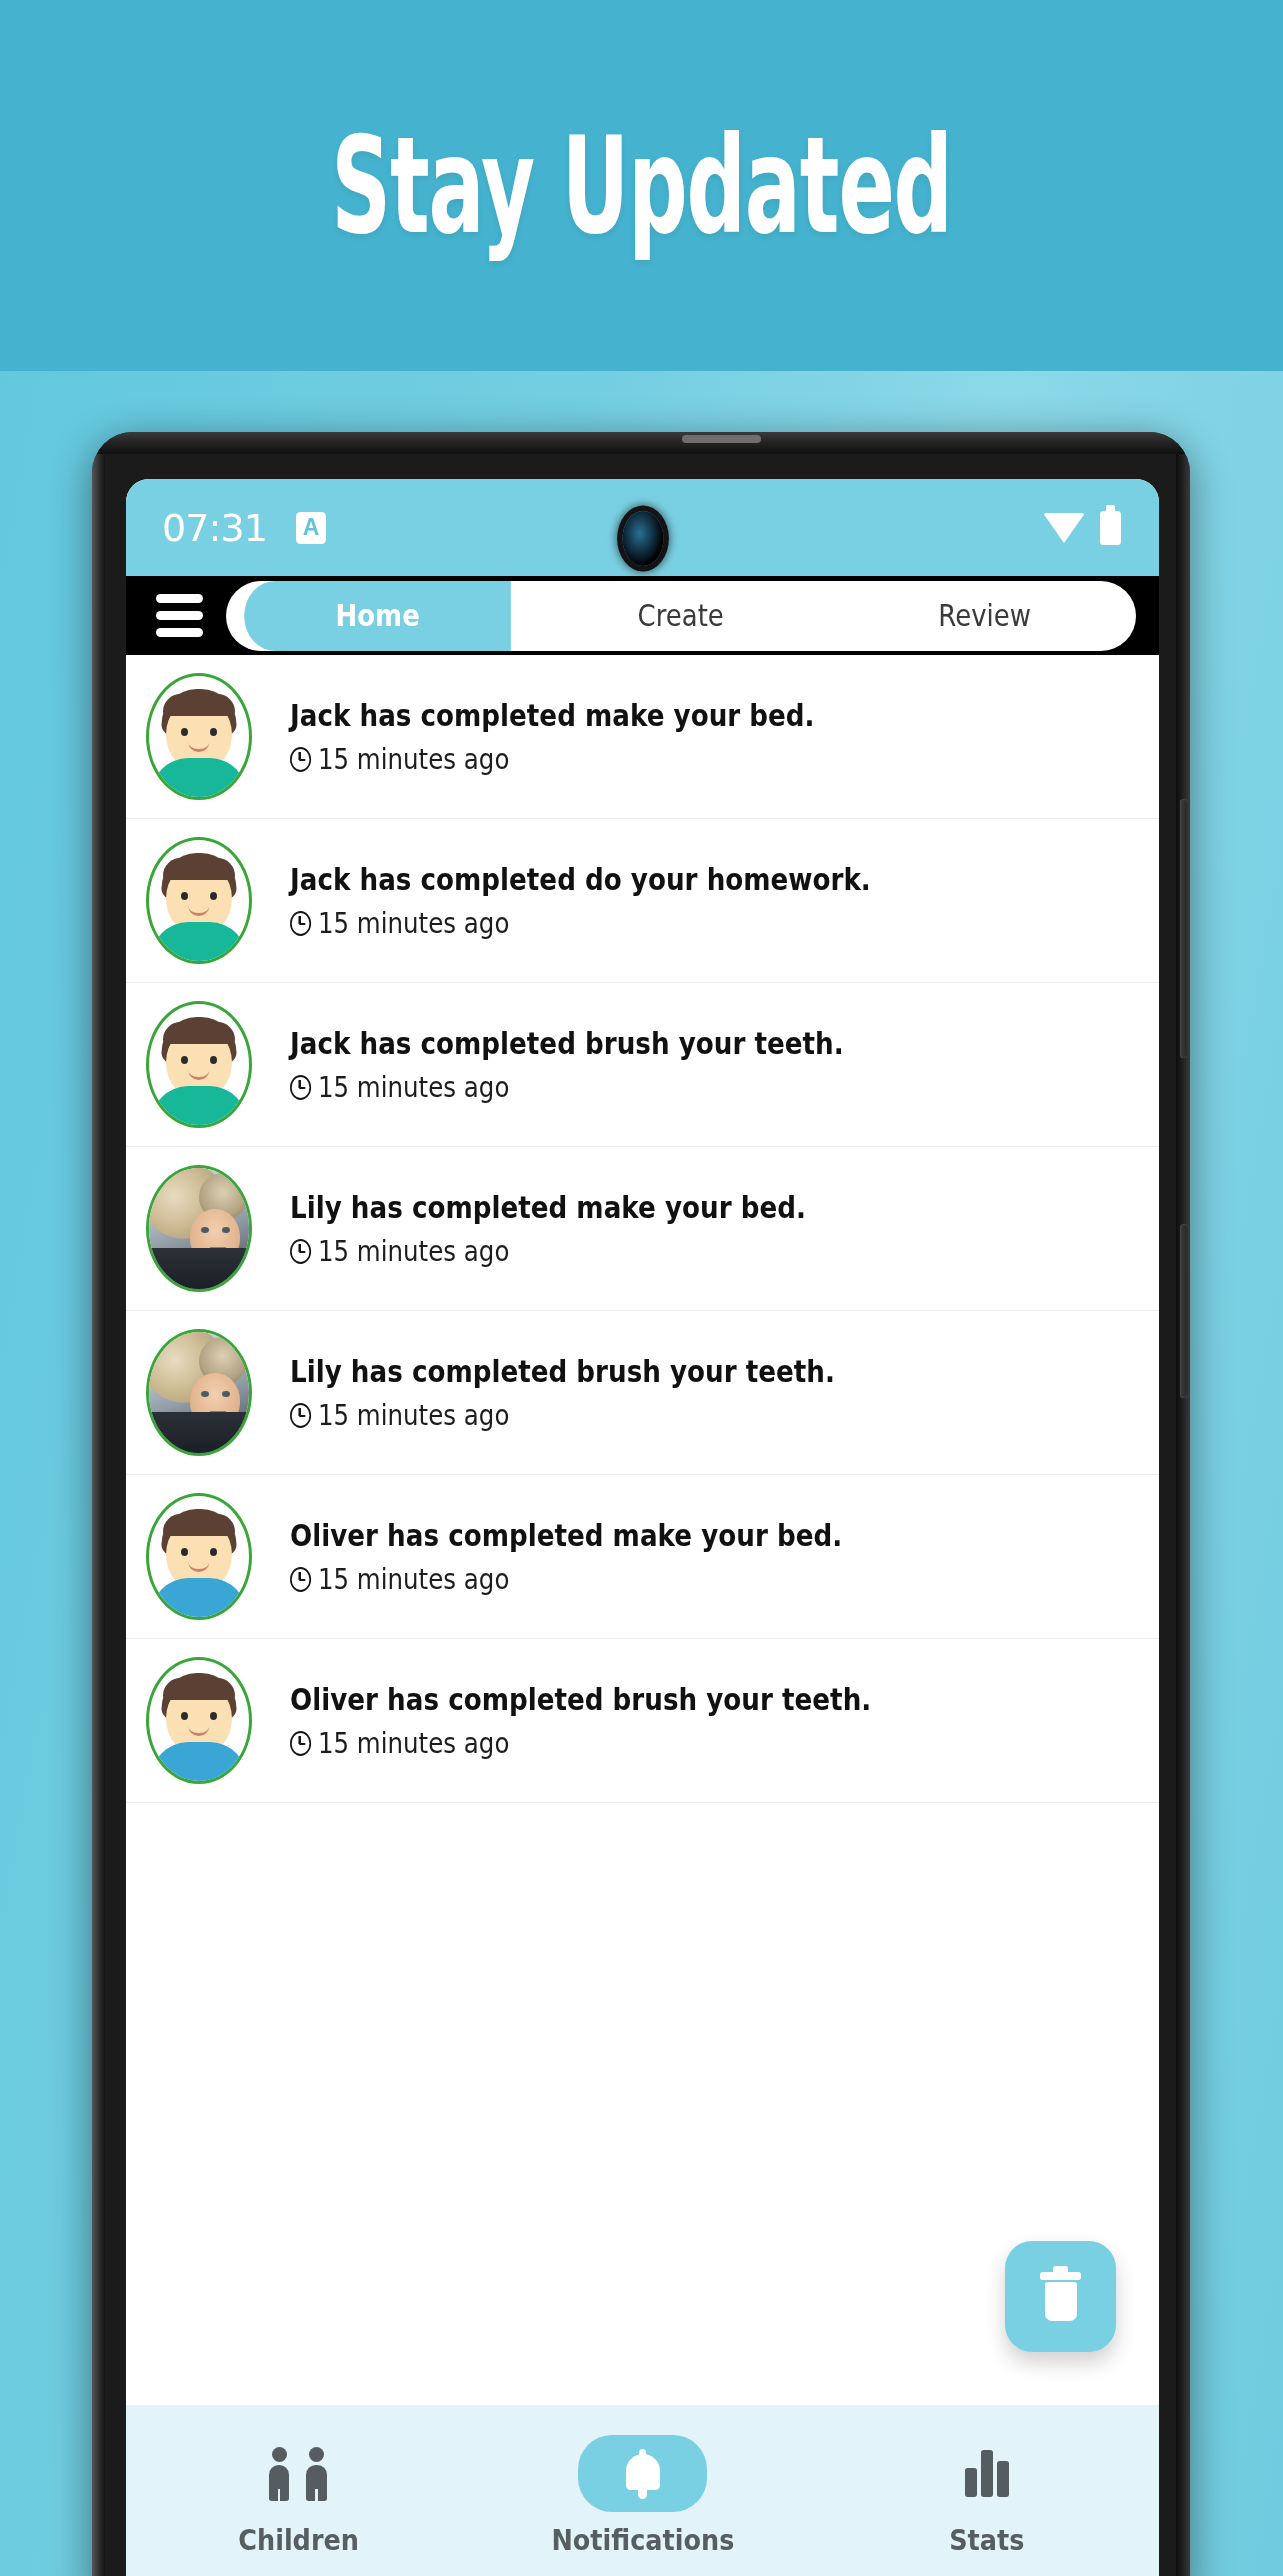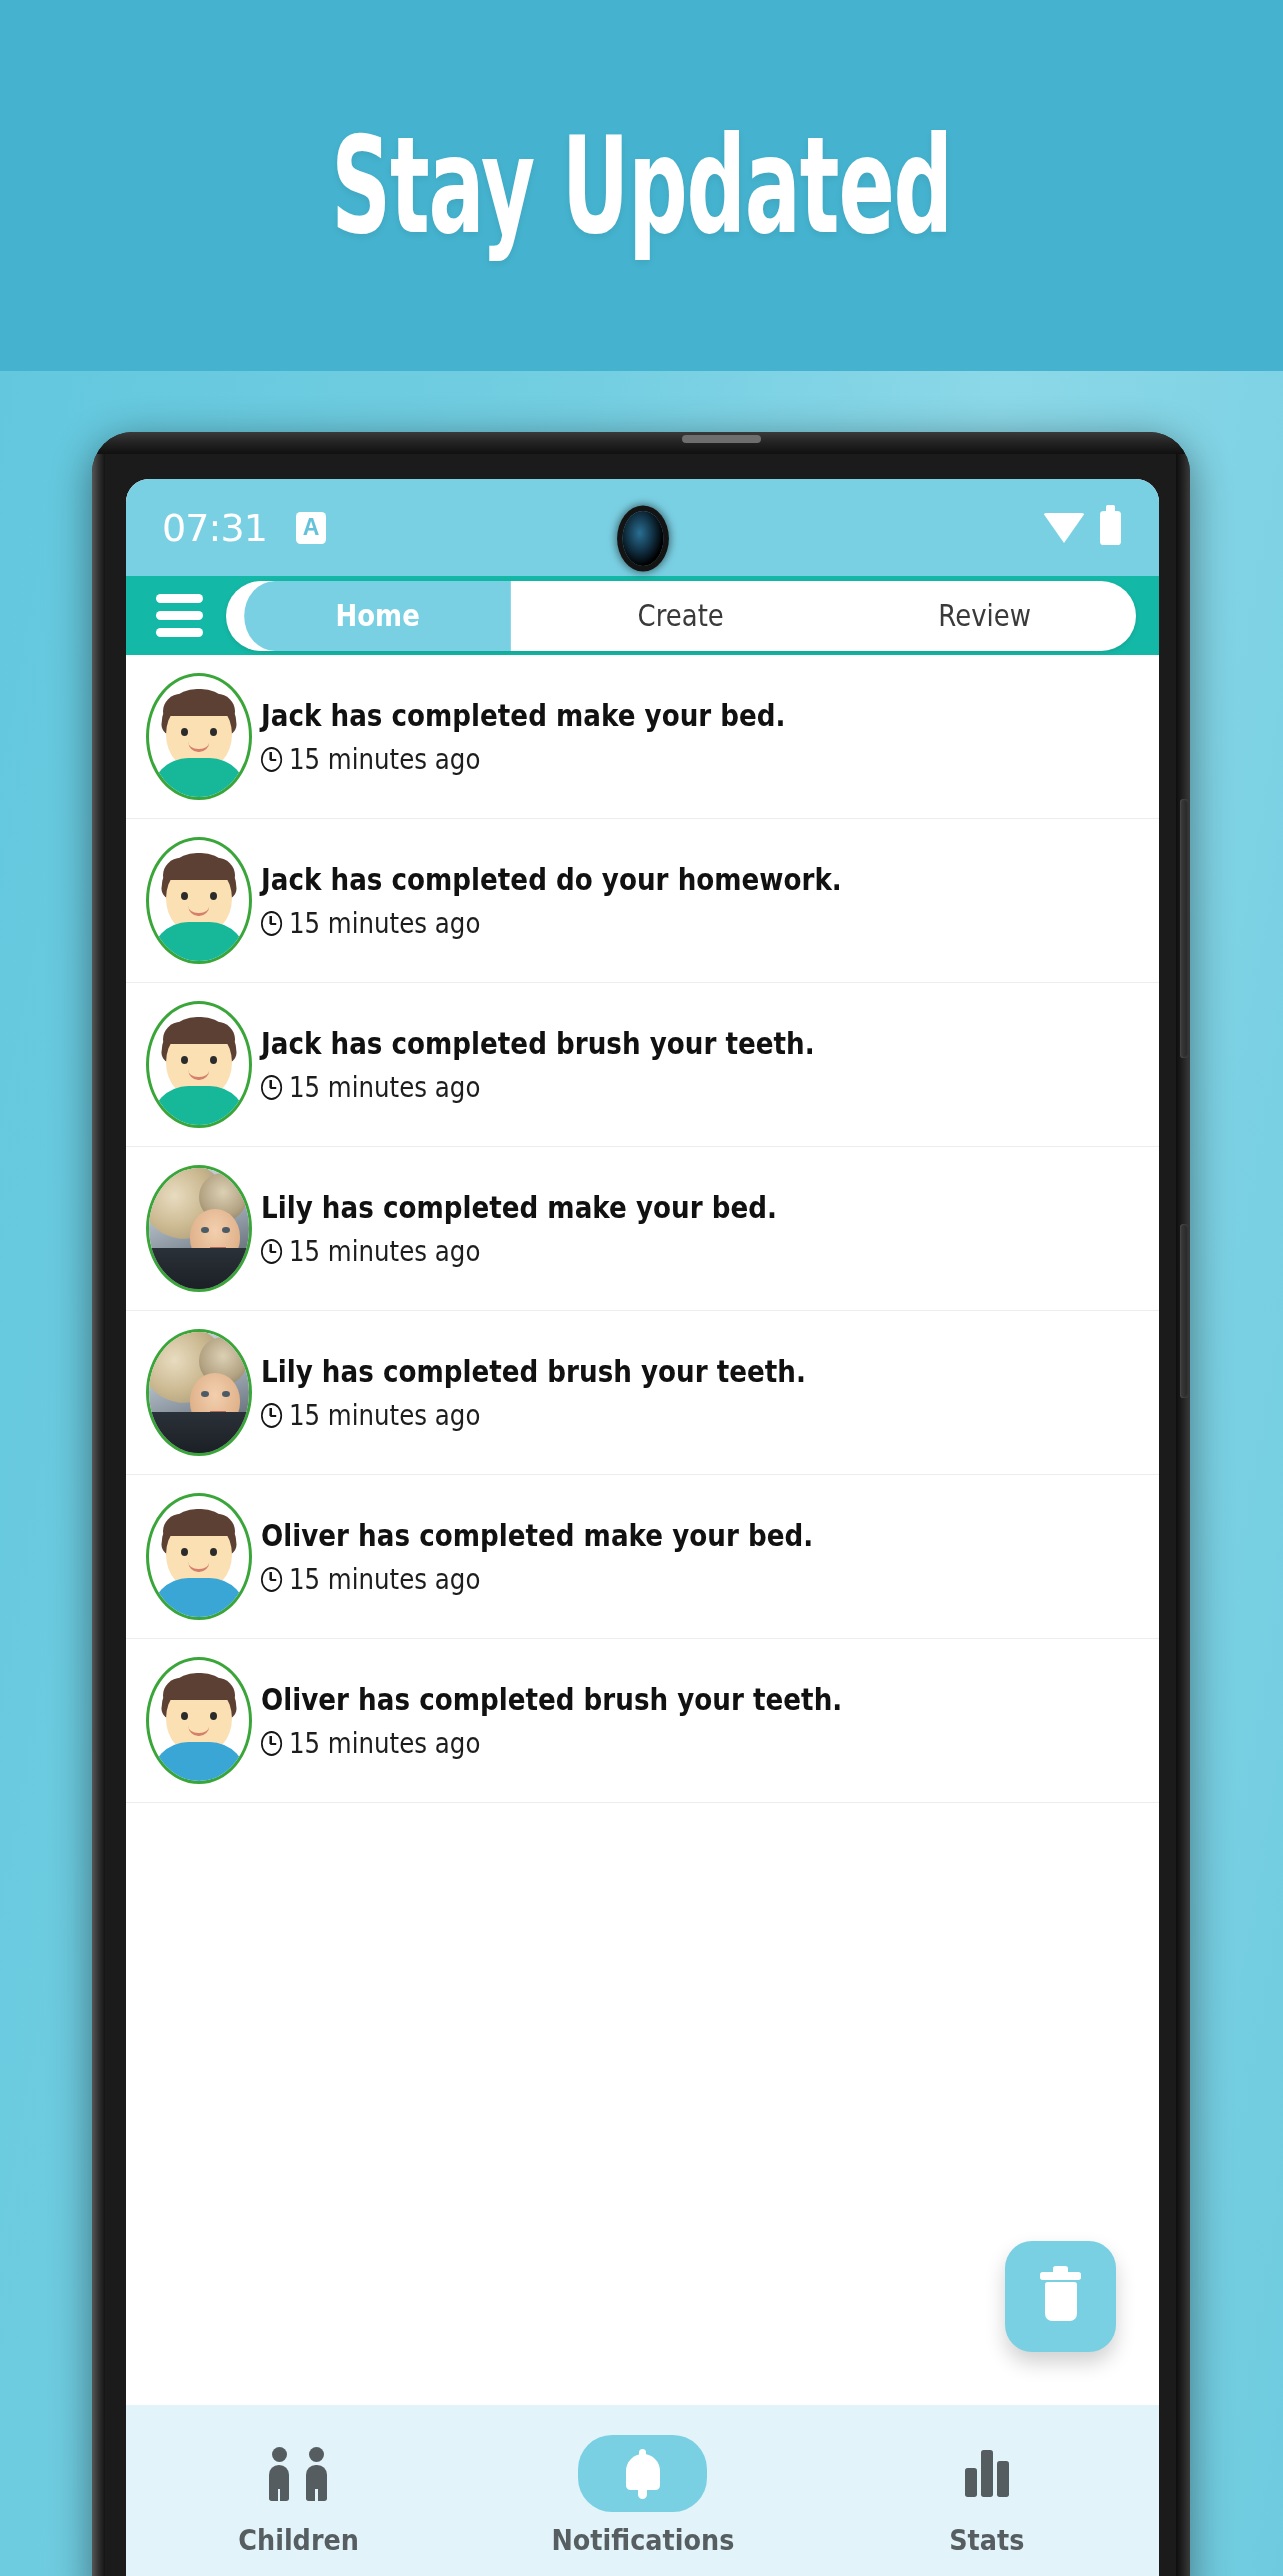--- a/index.html
+++ b/index.html
@@ -108,21 +108,21 @@
   #battery-icon::after { content:""; position:absolute; left:6.3px; top:-5.4px; width:9px; height:5.4px; background:#fff; border-radius:1.8px 1.8px 0 0; }
   #camera-punch {
     position: absolute; left: 50%; top: 32px; transform: translateX(-50%);
     width: 41px; height: 55px; border-radius: 50%;
     background: radial-gradient(ellipse at 42% 40%, #2a6f92 0%, #123448 38%, #000 70%);
     box-shadow: 0 0 0 5.4px #141414, 0 0 9px 6.3px rgba(0,0,0,.55);
   }
 
   
   #app-bar {
-    background: #14b8a6;
+    background: #000000;
     height: 79px;
     display: flex; align-items: center;
     padding: 0 23px 0 30px;
   }
   #hamburger-icon { width: 47px; display: flex; flex-direction: column; gap: 8px; flex: 0 0 auto; cursor: pointer; }
   #hamburger-icon span { display: block; height: 9px; background: #fff; border-radius: 4.5px; }
   #tab-pill {
     margin-left: 23px;
     flex: 1 1 auto;
     height: 70px;
@@ -222,21 +222,21 @@
   }
   .avatar.photo .peye { position: absolute; top: 59px; width: 8px; height: 6.3px; background: #4c5a66; border-radius: 50%; }
   .avatar.photo .peye.l { left: 52px; }
   .avatar.photo .peye.r { left: 73px; }
   .avatar.photo .pmouth { position:absolute; left:61px; top:79px; width:16px; height:6.3px; background:#b4685e; border-radius:0 0 9px 9px; }
   .avatar.photo .coat {
     position: absolute; left: 0; bottom: 0; width: 100%; height: 41px;
     background: linear-gradient(180deg,#2b3138 0%, #1b2026 100%);
   }
 
-  .notification-text { margin-left: 9px; flex: 1 1 auto; min-width: 0; }
+  .notification-text { margin-left: 38px; flex: 1 1 auto; min-width: 0; }
   .notification-title {
     font-family: "DejaVu Sans", sans-serif;
     font-size: 31px; font-weight: 700; color: #111111;
     white-space: nowrap;
     transform: scaleX(0.845); transform-origin: left center;
     line-height: 1.18;
   }
   .notification-meta {
     display: flex; align-items: center; gap: 8px;
     margin-top: 9px;

